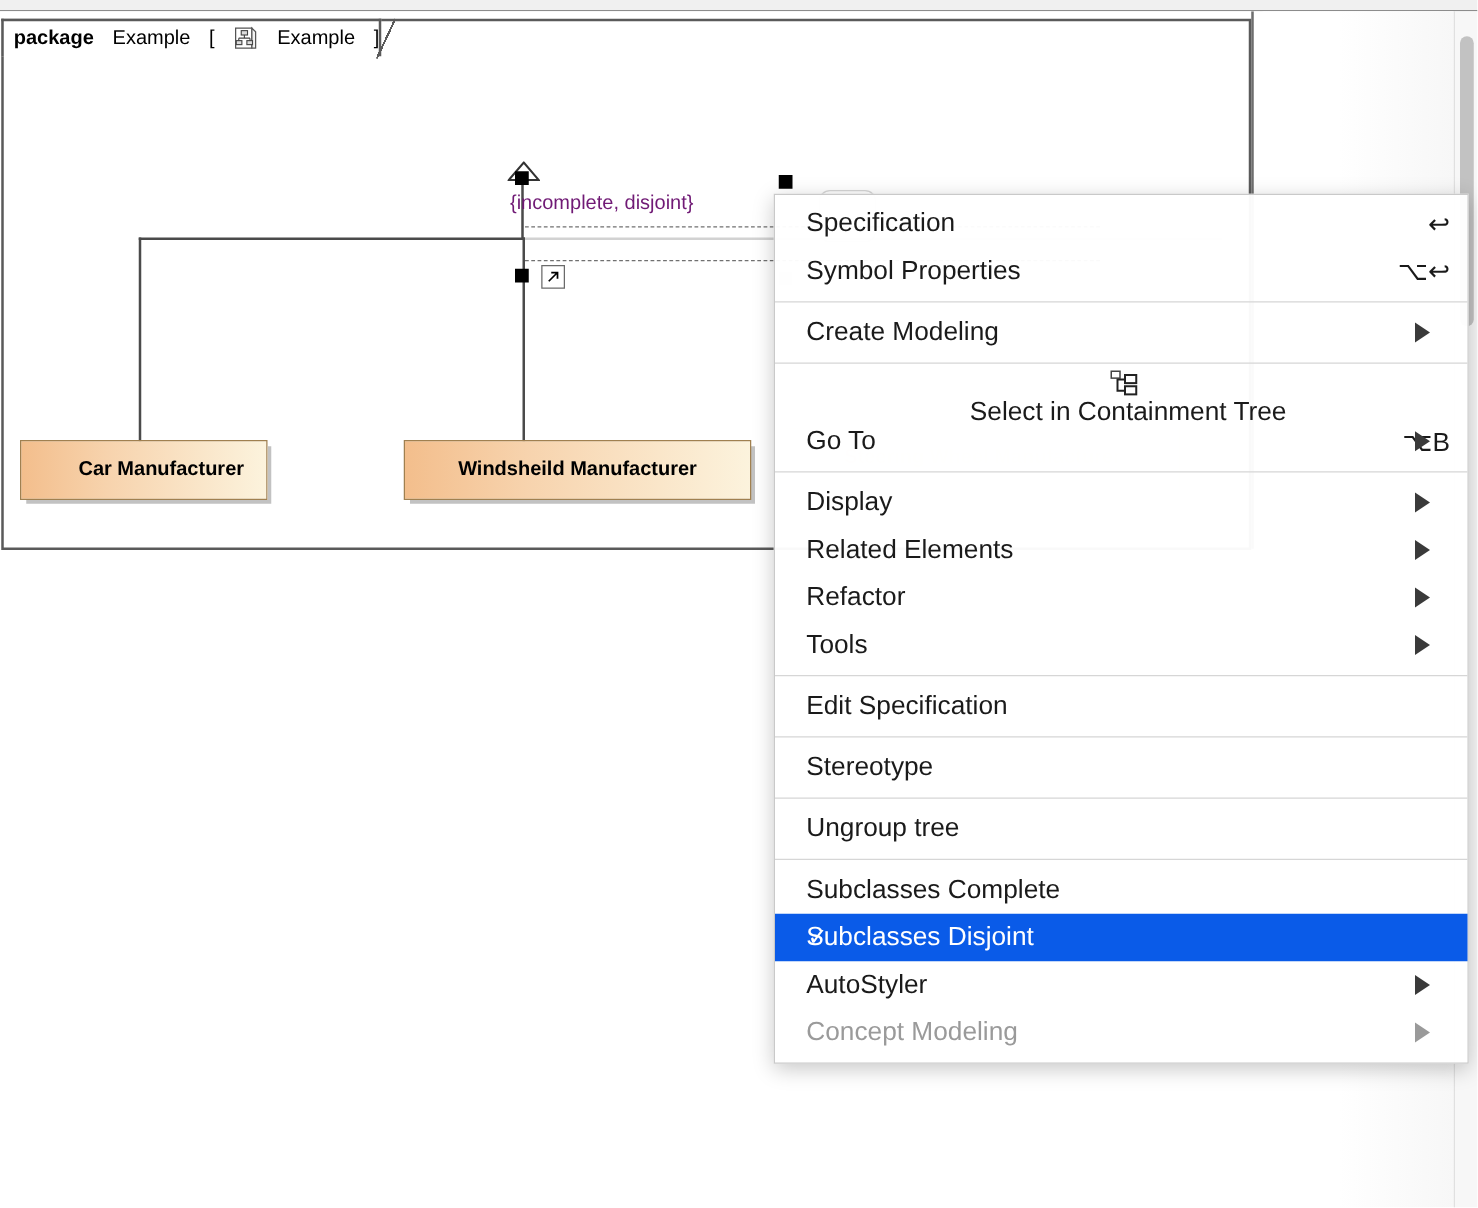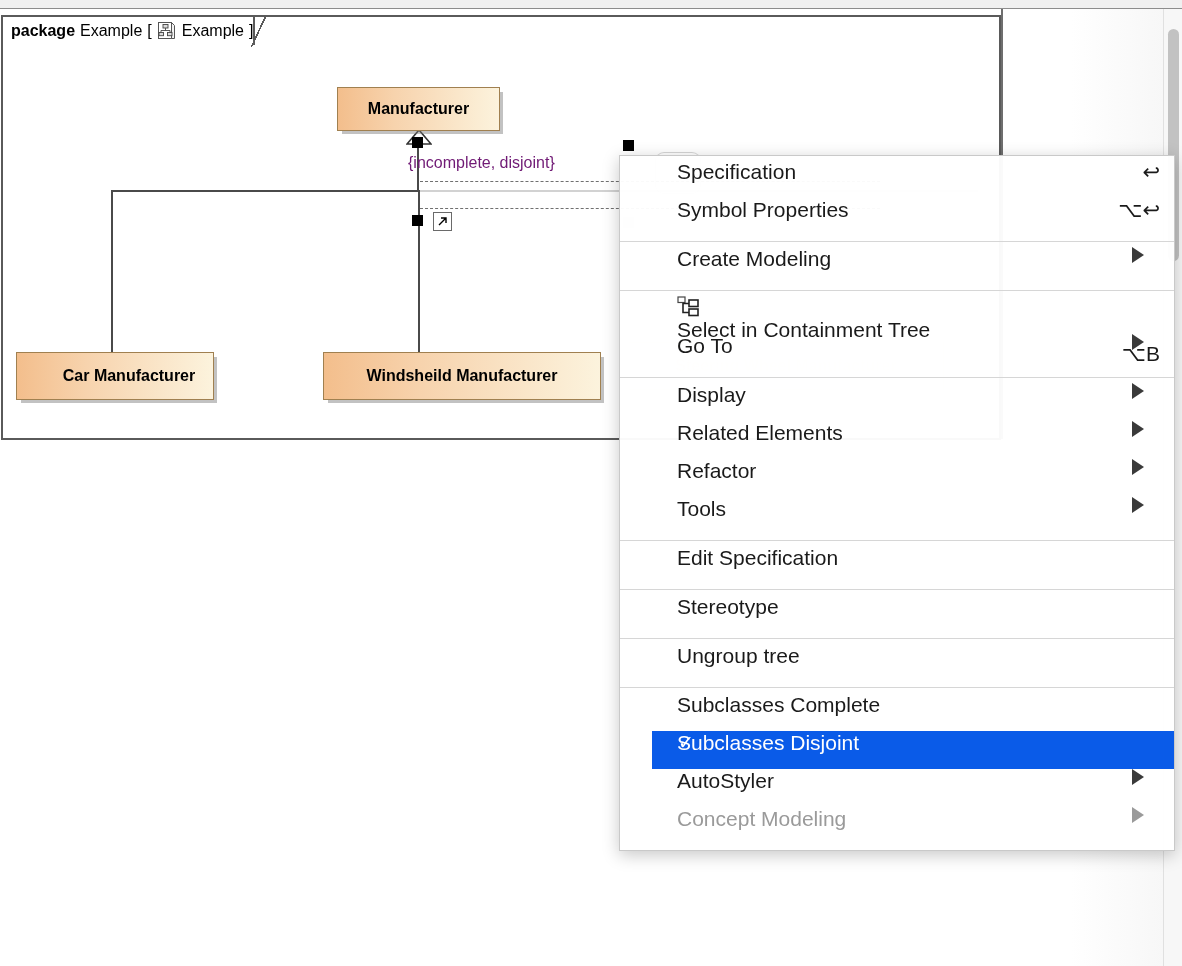--- a/index.html
+++ b/index.html
@@ -37,21 +37,21 @@
   .pkg-frame {
     position: absolute; left: 1px; top: 6px; width: 1000px; height: 425px;
     border: 2px solid #5a5a5a; background: transparent;
   }
   .pkg-tab {
     position: absolute; left: 1px; top: 6px; height: 30px;
     background: #ffffff;
     border: 2px solid #5a5a5a;
     border-bottom: none;
     padding: 0 0 0 8px;
-    display: flex; align-items: center; gap: 5px;
+    display: flex; align-items: center; gap: 15px;
     white-space: nowrap;
     z-index: 4;
   }
   .pkg-tab::after {
     content: "";
     position: absolute; right: -13px; top: -2px;
     width: 15px; height: 32px;
     background:
       linear-gradient(to bottom right, transparent 0 48%, #5a5a5a 48% 54%, transparent 54% 100%);
   }
@@ -137,25 +137,24 @@
     border: 1px solid #c9c9c9;
     box-shadow: 0 4px 16px rgba(0,0,0,0.22);
     z-index: 10;
     padding: 4px 0 5px 0;
     font-size: 21px;
     color: #1a1a1a;
   }
   .mi {
     position: relative;
     height: 38px;
-    display: flex; align-items: flex-start;
+    display: flex; align-items: center;
     padding: 0 14px 0 25px;
     white-space: nowrap;
     cursor: default;
-    margin-left: 32px;
   }
   .mi .mi-check {
     position: absolute; left: 26px; width: 16px; text-align: left;
     font-size: 19px;
   }
   .mi .mi-icon {
     width: 26px; height: 22px; margin-right: 4px; flex: 0 0 auto;
     position: relative;
   }
   .mi .mi-label { flex: 1 1 auto; }
@@ -213,23 +212,20 @@
     <div class="line" style="left:111px; top:181px; width:2px; height:163px;"></div>
 
     <div class="line" style="left:418px; top:181px; width:2px; height:163px;"></div>
 
     <div class="line" style="left:418px; top:181px; width:560px; height:2px; opacity:0.25;"></div>
 
     <svg class="tri-outline" style="left:406px; top:120px;" width="26" height="16" viewBox="0 0 26 16">
       <polygon points="13,1 25,15 1,15" fill="#ffffff" stroke="#333333" stroke-width="1.6"></polygon>
     </svg>
 
-    <div class="cls cls-manufacturer">
-      <span>Manufacturer</span>
-    </div>
     <div class="cls cls-car">
       <span>Car Manufacturer</span>
     </div>
     <div class="cls cls-windsheild">
       <span>Windsheild Manufacturer</span>
     </div>
 
     <div class="ghost-round"></div>
     <div class="cls-ghost">
       <span>Steering Wheel Manufacturer</span>

